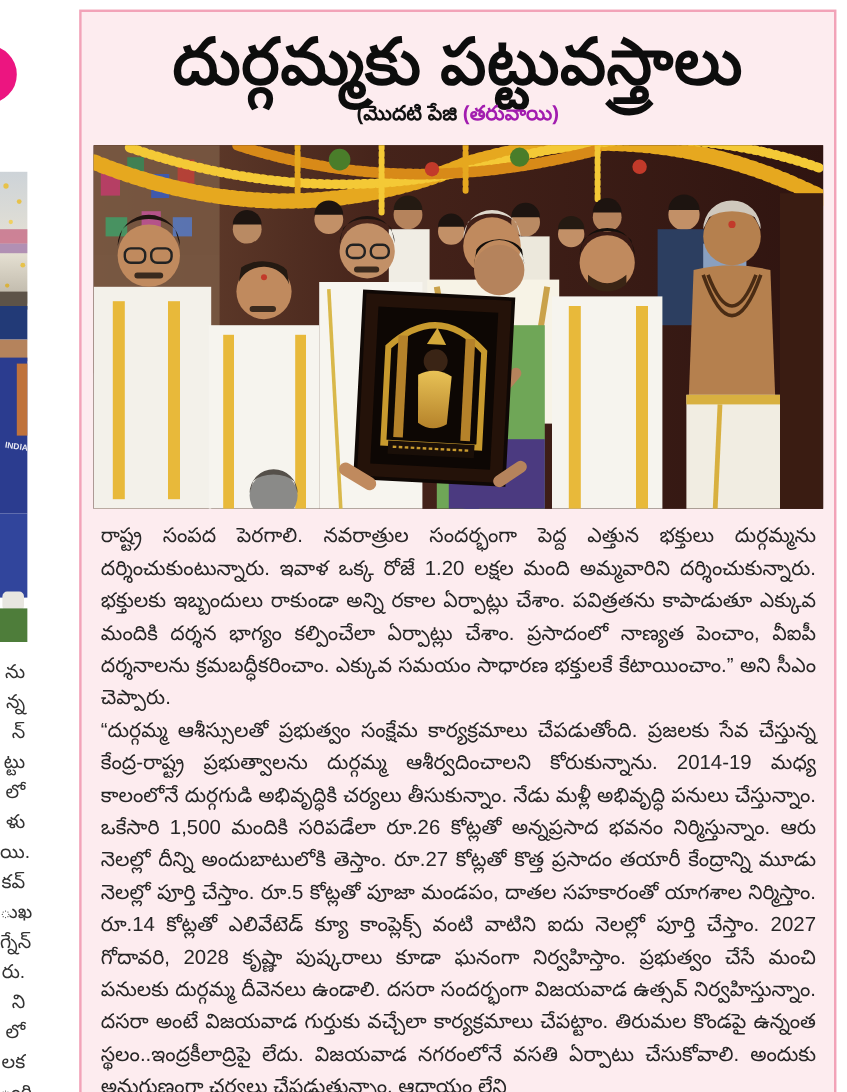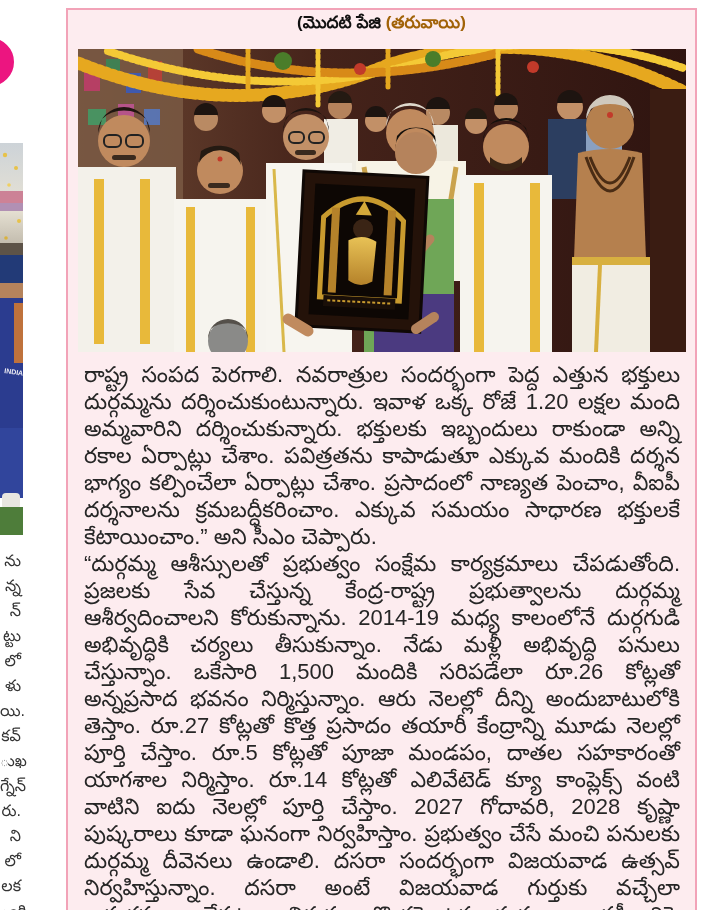--- a/index.html
+++ b/index.html
@@ -47,30 +47,30 @@
     line-height: 1.12;
     letter-spacing: 0.5px;
   }
   .subtitle {
     text-align: center;
     font-size: 17px;
     font-weight: bold;
     color: #111111;
     margin-top: 3px;
   }
-  .subtitle .red { color: #a16207; text-align: center; }
+  .subtitle .red { color: #a21caf; text-align: center; }
   .photo {
     display: block;
     margin: 13px auto 0 auto;
     width: 608px; height: 303px;
     background: #2f1410;
   }
   .body-text {
     margin: 9px 15px 0 16px;
-    font-size: 22px;
+    font-size: 17px;
     line-height: 27px;
     text-align: justify;
     color: #262626;
   }
   .subhead {
     margin: 0 15px 0 16px;
     font-size: 19px;
     line-height: 27px;
     font-weight: bold;
     color: #111111;
@@ -120,20 +120,21 @@
   <span>ుఖ</span>
   <span>గ్నేన్</span>
   <span>రు.</span>
   <span>ని</span>
   <span>లో</span>
   <span>లక</span>
   <span>ంగి</span>
 </div>
 
 <div class="card">
+  <h1 class="headline">దుర్గమ్మకు పట్టువస్త్రాలు</h1>
   <div class="subtitle"><span>(మొదటి పేజి </span><span class="red">(తరువాయి)</span></div>
 
   <svg class="photo" viewBox="0 0 608 303" preserveAspectRatio="none" role="img" aria-label="Dignitaries in white kurtas with golden shawls, led by the Chief Minister, hold up a framed golden portrait of Goddess Durga inside the garlanded temple; a woman in a green saree and a bare-chested priest with rudraksha beads stand at right.">
     <defs>
       <linearGradient id="bg" x1="0" y1="0" x2="1" y2="0">
         <stop offset="0" stop-color="#6b4632"></stop>
           <stop offset="0.4" stop-color="#45231a"></stop>
           <stop offset="1" stop-color="#2f1410"></stop>
       </linearGradient>
       <linearGradient id="gold" x1="0" y1="0" x2="0" y2="1">

